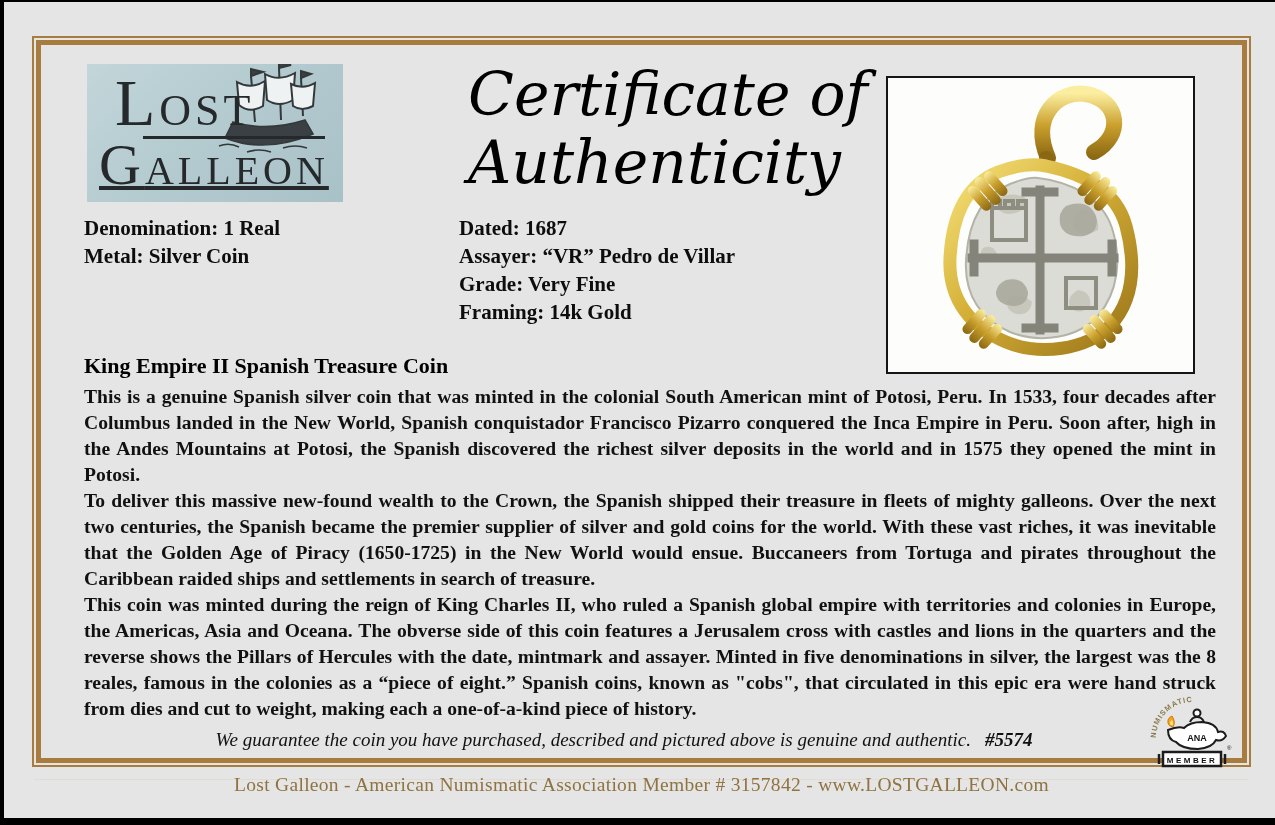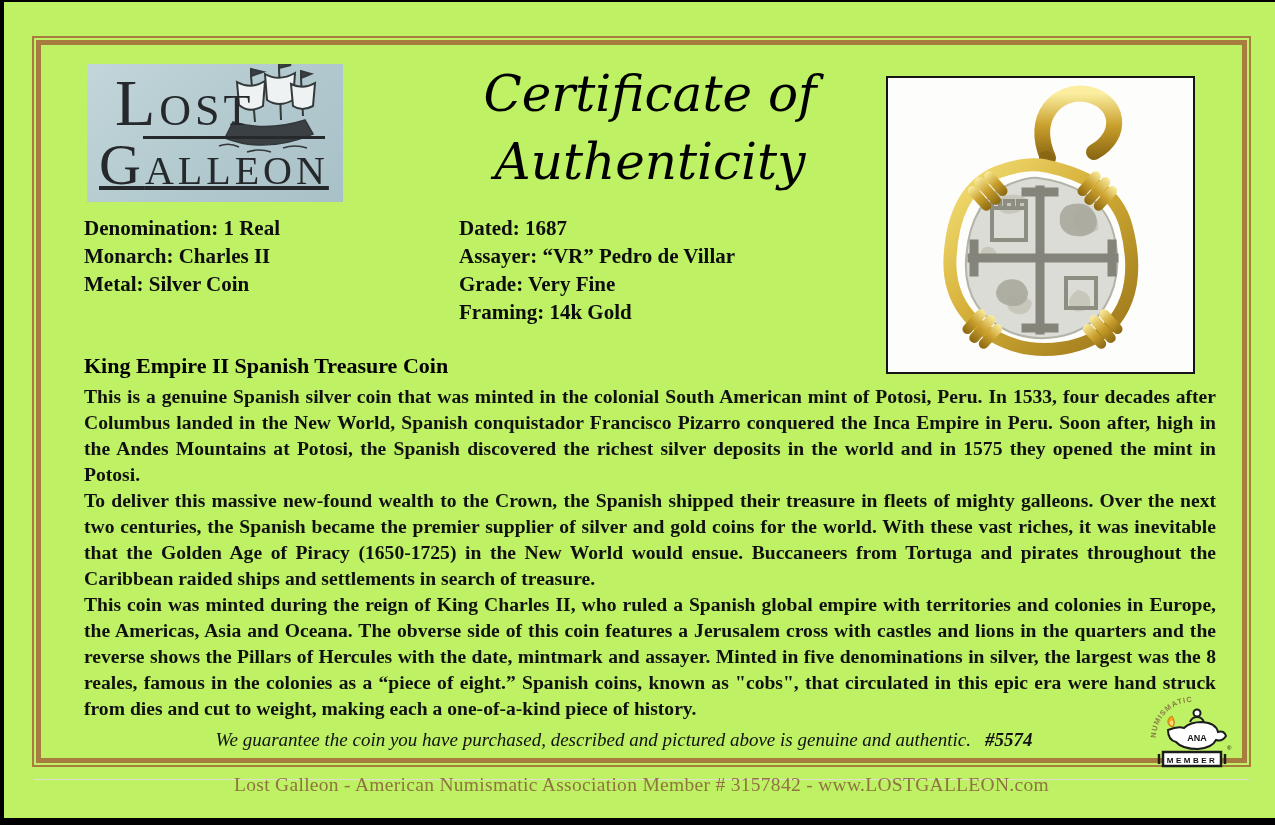--- a/index.html
+++ b/index.html
@@ -1,20 +1,20 @@
 <!DOCTYPE html>
 <html><head>
 <meta charset="utf-8">
 <style>
   * { margin:0; padding:0; box-sizing:border-box; }
   html,body { width:1275px; height:825px; }
   body { font-family:"Liberation Serif", serif; background:#ffffff; position:relative; }
   .page {
     position:absolute; left:0; top:0; width:1275px; height:825px;
-    background:#bef264; overflow:hidden;
+    background:#e5e5e5; overflow:hidden;
     border-left:4px solid #000; border-top:2px solid #000; border-bottom:7px solid #000;
   }
   .frame-outer {
     position:absolute; left:28px; top:34px; width:1219px; height:731px;
     border:2px solid #a87c3e; padding:2px;
   }
   .frame-inner { width:100%; height:100%; border:5px solid #a87c3e; }
 
   
   .logo-box {
@@ -25,23 +25,23 @@
   .logo-text { position:absolute; left:28px; top:6px; line-height:1; font-family:"Liberation Serif", serif; }
   .logo-line1 { font-size:44px; letter-spacing:4px; }
   .logo-line1 .cap { font-size:66px; }
   .logo-line2 { font-size:40px; letter-spacing:4px; margin-top:0; margin-left:-16px;text-decoration:underline; }
   .logo-line2 .cap { font-size:58px; }
   .logo-rule { position:absolute; left:56px; top:72px; width:182px; height:3px; background:#26292b; }
   .ship { position:absolute; right:2px; top:0; }
 
   
   .title {
-    position:absolute; left:436px; top:58px; width:420px;
+    position:absolute; left:464px; top:58px; width:420px;
     font-family:"DejaVu Serif", serif; font-style:italic;
-    font-size:50px; line-height:68px; color:#000;text-align:center;
+    font-size:60px; line-height:68px; color:#000;
   }
 
   
   .photo {
     position:absolute; left:882px; top:74px; width:309px; height:298px;
     border:2px solid #151515; background:#fdfdfc;
   }
 
   
   .details {
@@ -176,21 +176,20 @@
           <rect x="-16" y="-11" width="10" height="30" rx="5" fill="url(#gold2)"></rect>
           <rect x="-5" y="-13" width="10" height="34" rx="5" fill="url(#gold2)"></rect>
           <rect x="6" y="-11" width="10" height="30" rx="5" fill="url(#gold2)"></rect>
         </g>
       </g>
     </svg>
   </div>
 
   <div class="details left">
     <div>Denomination: 1 Real</div>
-    <div>Monarch: Charles II</div>
     <div>Metal: Silver Coin</div>
   </div>
   <div class="details right">
     <div>Dated: 1687</div>
     <div>Assayer: “VR” Pedro de Villar</div>
     <div>Grade: Very Fine</div>
     <div>Framing: 14k Gold</div>
   </div>
 
   <div class="description">

